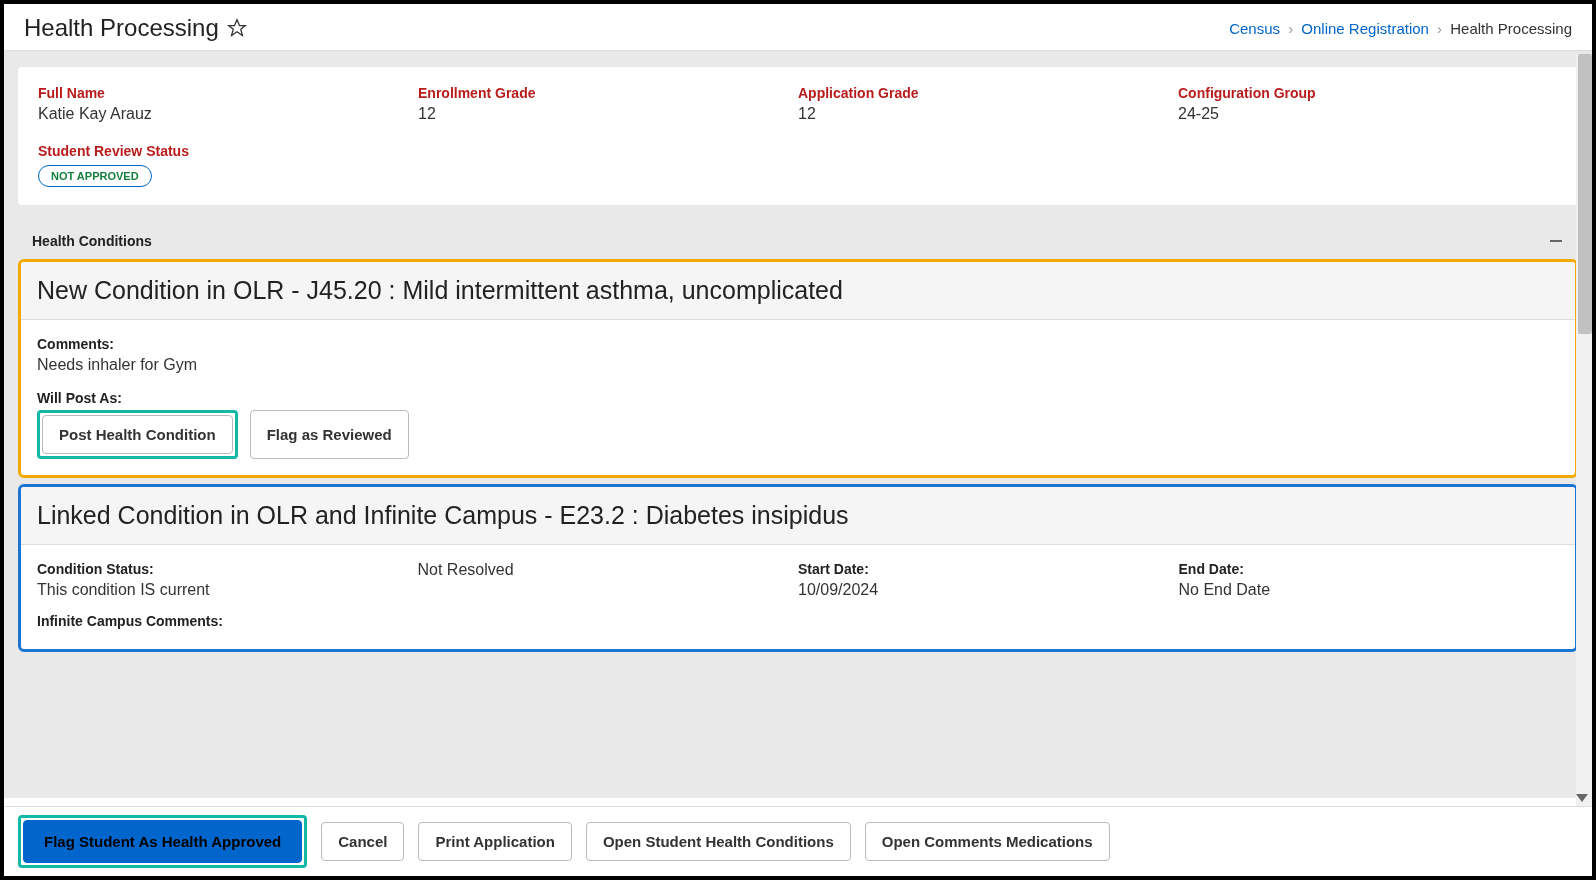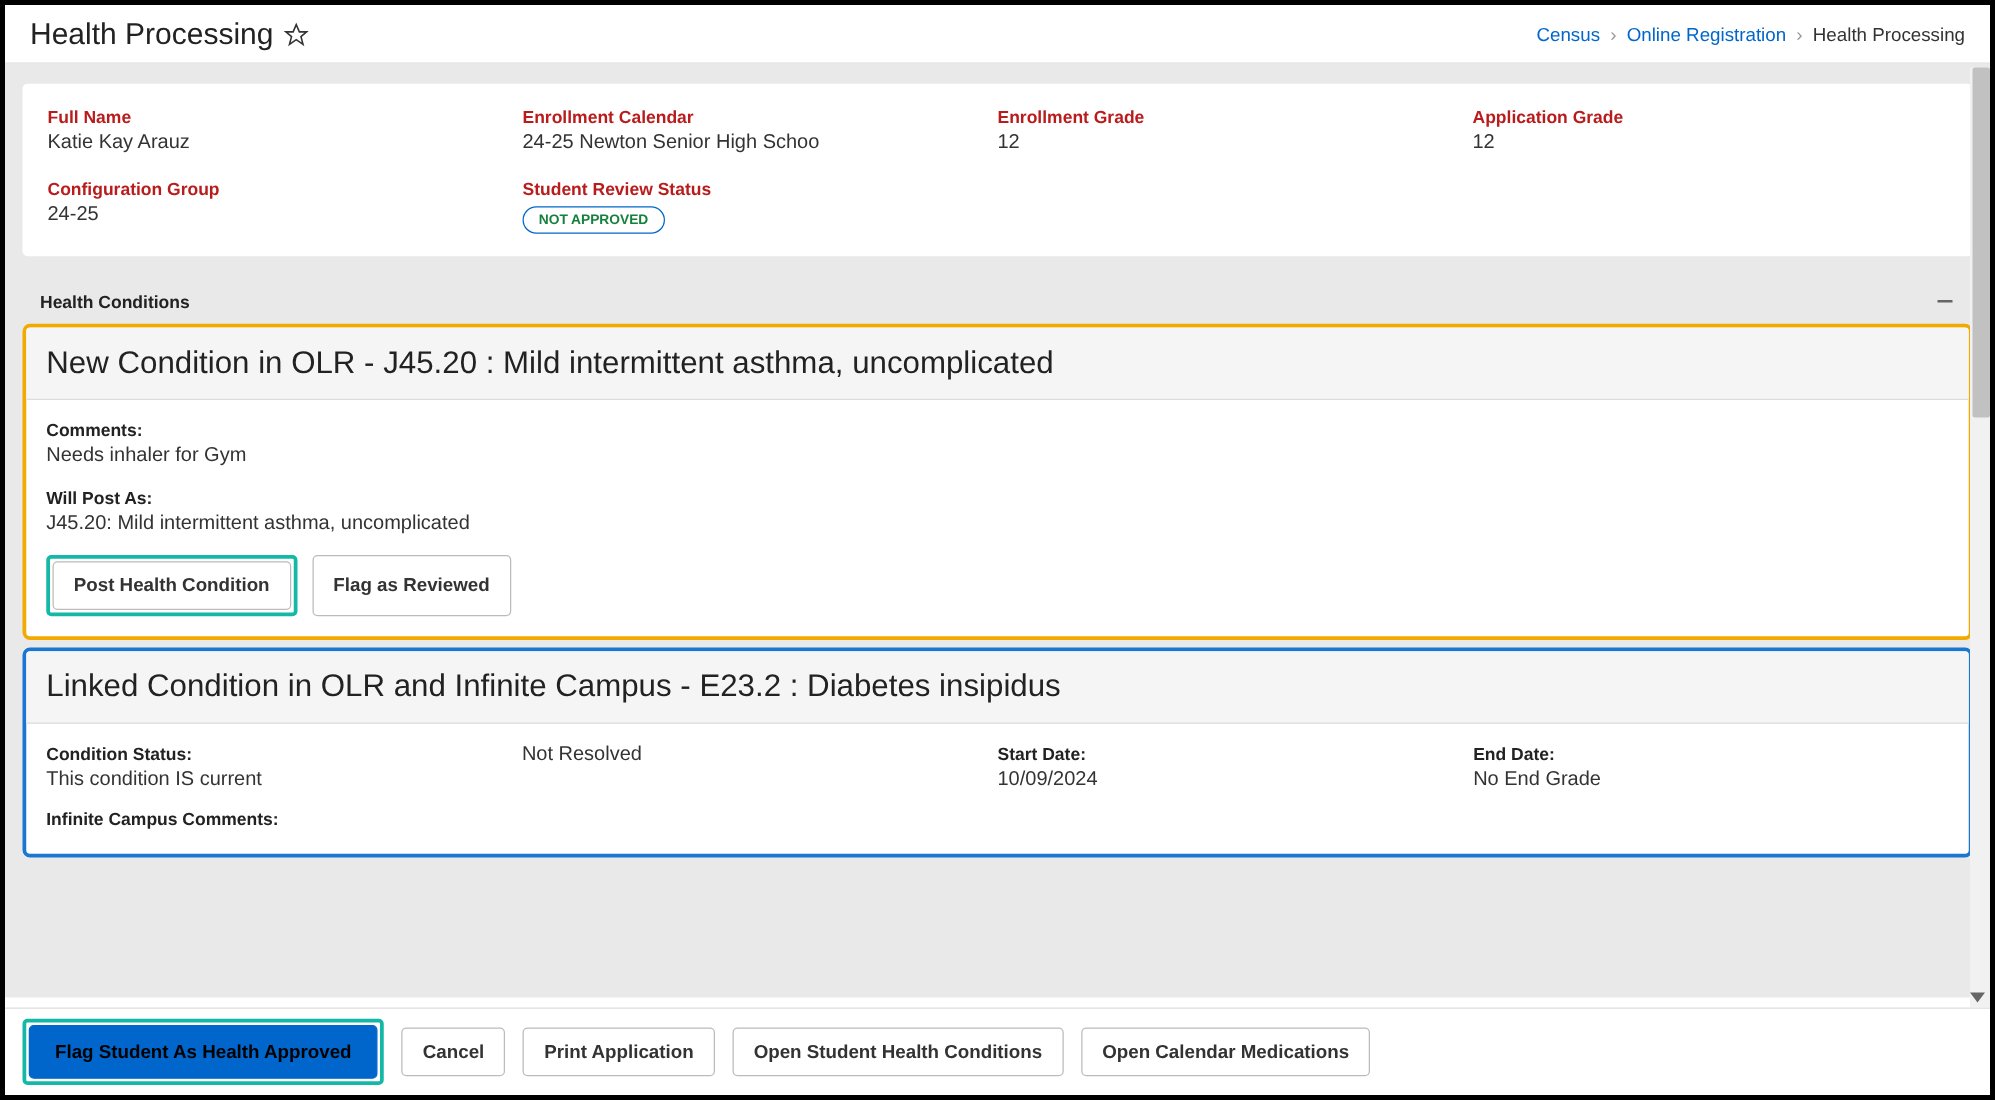--- a/index.html
+++ b/index.html
@@ -70,24 +70,20 @@
     </div>
 
     <div class="content-outer">
 
       <div class="info-card">
         <div class="info-item">
           <div class="label">Full Name</div>
           <div class="value">Katie Kay Arauz</div>
         </div>
         <div class="info-item">
-          <div class="label">Enrollment Calendar</div>
-          <div class="value">24-25 Newton Senior High Schoo</div>
-        </div>
-        <div class="info-item">
           <div class="label">Enrollment Grade</div>
           <div class="value">12</div>
         </div>
         <div class="info-item">
           <div class="label">Application Grade</div>
           <div class="value">12</div>
         </div>
         <div class="info-item">
           <div class="label">Configuration Group</div>
           <div class="value">24-25</div>
@@ -104,21 +100,20 @@
             <line x1="2" y1="8" x2="14" y2="8"></line>
           </svg>
       </div>
 
       <div class="highlight-card">
         <div class="card-header">New Condition in OLR - J45.20 : Mild intermittent asthma, uncomplicated</div>
         <div class="card-body">
           <div class="field-label">Comments:</div>
           <div class="field-value">Needs inhaler for Gym</div>
           <div class="field-label">Will Post As:</div>
-          <div class="field-value">J45.20: Mild intermittent asthma, uncomplicated</div>
           <div class="btn-row">
             <span class="red-box">
               <button class="btn">Post Health Condition</button>
             </span>
             <button class="btn">Flag as Reviewed</button>
           </div>
         </div>
       </div>
 
       <div class="highlight-card blue">
@@ -130,21 +125,21 @@
           </div>
           <div>
             <div class="field-value">Not Resolved</div>
           </div>
           <div>
             <div class="field-label">Start Date:</div>
             <div class="field-value">10/09/2024</div>
           </div>
           <div>
             <div class="field-label">End Date:</div>
-            <div class="field-value">No End Grade</div>
+            <div class="field-value">No End Date</div>
           </div>
           <div style="grid-column: 1 / -1;">
             <div class="field-label">Infinite Campus Comments:</div>
           </div>
         </div>
       </div>
 
     </div>
 
     <div class="scrollbar-track">
@@ -152,17 +147,17 @@
     </div>
     <div class="scroll-arrow"></div>
 
     <div class="footer">
       <span class="red-box">
         <button class="btn primary">Flag Student As Health Approved</button>
       </span>
       <button class="btn">Cancel</button>
       <button class="btn">Print Application</button>
       <button class="btn">Open Student Health Conditions</button>
-      <button class="btn">Open Calendar Medications</button>
+      <button class="btn">Open Comments Medications</button>
     </div>
 
   </div>
 </div>
 
 </body></html>

